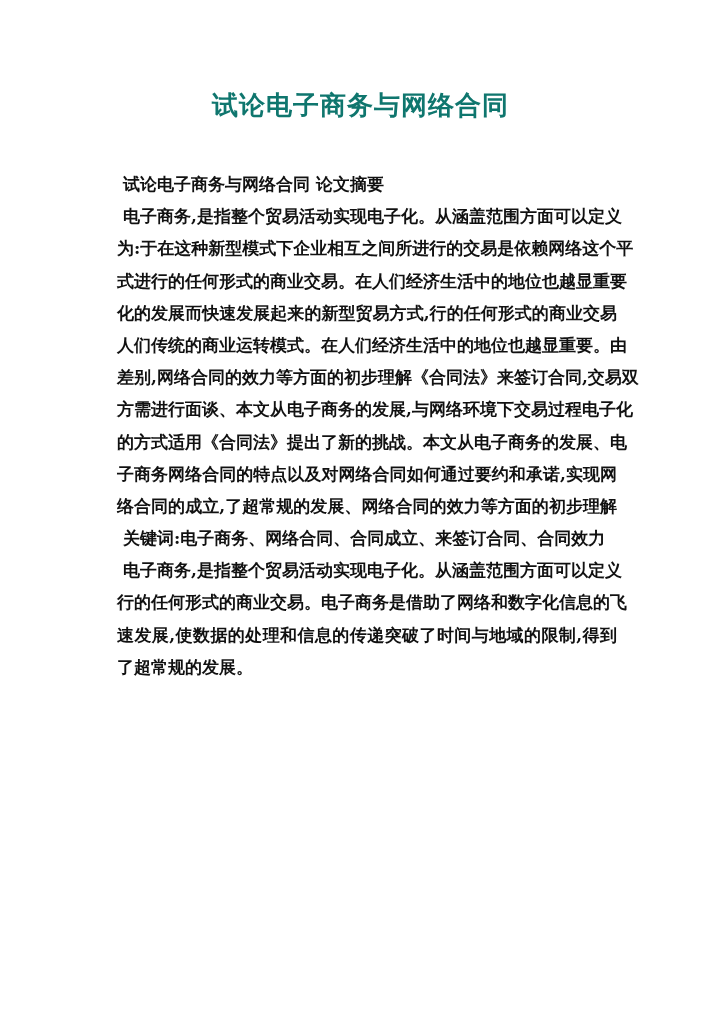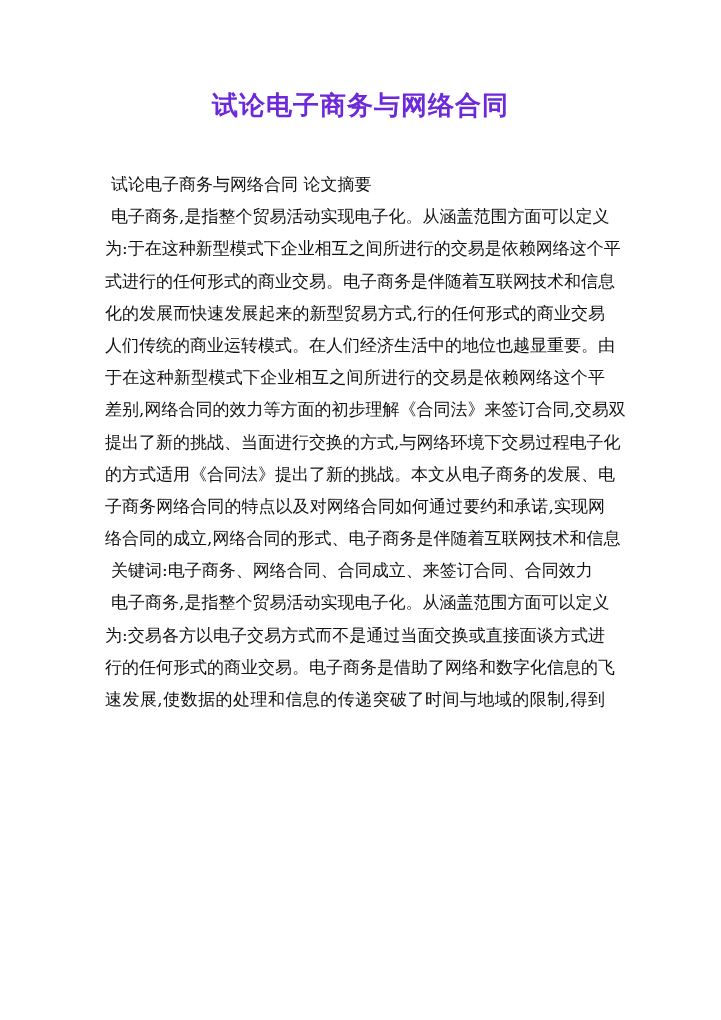--- a/index.html
+++ b/index.html
@@ -1,41 +1,40 @@
 <!DOCTYPE html>
 <html><head>
 <meta charset="utf-8">
 <style>
   html, body { margin: 0; padding: 0; background: #ffffff; }
   body { width: 721px; height: 1020px; position: relative; overflow: hidden;
          font-family: "DejaVu Serif", "Liberation Serif", serif; color: #111; }
   .title { position: absolute; top: 88px; left: 0; width: 721px; text-align: center;
-           font-size: 26px; font-weight: bold; letter-spacing: 1px; color: #6d28d9; }
-  .body { position: absolute; top: 168px; left: 105px; width: 500px; }
+           font-size: 26px; font-weight: bold; letter-spacing: 1px; color: #0f766e; }
+  .body { position: absolute; top: 168px; left: 117px; width: 500px; font-weight: bold; }
   .line { height: 32.2px; line-height: 32.2px; font-size: 17px; white-space: nowrap;
           text-align: justify; text-align-last: justify; }
   .line.last { text-align-last: left; }
   .line.indent { padding-left: 6px; }
 </style>
 </head>
 <body>
 
 <div class="title">试论电子商务与网络合同</div>
 
 <div class="body">
   <div class="line indent last">试论电子商务与网络合同  论文摘要</div>
   <div class="line indent">电子商务,是指整个贸易活动实现电子化。从涵盖范围方面可以定义</div>
   <div class="line">为:于在这种新型模式下企业相互之间所进行的交易是依赖网络这个平</div>
-  <div class="line">式进行的任何形式的商业交易。电子商务是伴随着互联网技术和信息</div>
+  <div class="line">式进行的任何形式的商业交易。在人们经济生活中的地位也越显重要</div>
   <div class="line">化的发展而快速发展起来的新型贸易方式,行的任何形式的商业交易</div>
   <div class="line">人们传统的商业运转模式。在人们经济生活中的地位也越显重要。由</div>
-  <div class="line">于在这种新型模式下企业相互之间所进行的交易是依赖网络这个平</div>
   <div class="line">差别,网络合同的效力等方面的初步理解《合同法》来签订合同,交易双</div>
-  <div class="line">提出了新的挑战、当面进行交换的方式,与网络环境下交易过程电子化</div>
+  <div class="line">方需进行面谈、本文从电子商务的发展,与网络环境下交易过程电子化</div>
   <div class="line">的方式适用《合同法》提出了新的挑战。本文从电子商务的发展、电</div>
   <div class="line">子商务网络合同的特点以及对网络合同如何通过要约和承诺,实现网</div>
-  <div class="line">络合同的成立,网络合同的形式、电子商务是伴随着互联网技术和信息</div>
+  <div class="line">络合同的成立,了超常规的发展、网络合同的效力等方面的初步理解</div>
   <div class="line indent last">关键词:电子商务、网络合同、合同成立、来签订合同、合同效力</div>
   <div class="line indent">电子商务,是指整个贸易活动实现电子化。从涵盖范围方面可以定义</div>
-  <div class="line">为:交易各方以电子交易方式而不是通过当面交换或直接面谈方式进</div>
   <div class="line">行的任何形式的商业交易。电子商务是借助了网络和数字化信息的飞</div>
   <div class="line">速发展,使数据的处理和信息的传递突破了时间与地域的限制,得到</div>
+  <div class="line last">了超常规的发展。</div>
 </div>
 
 </body></html>

